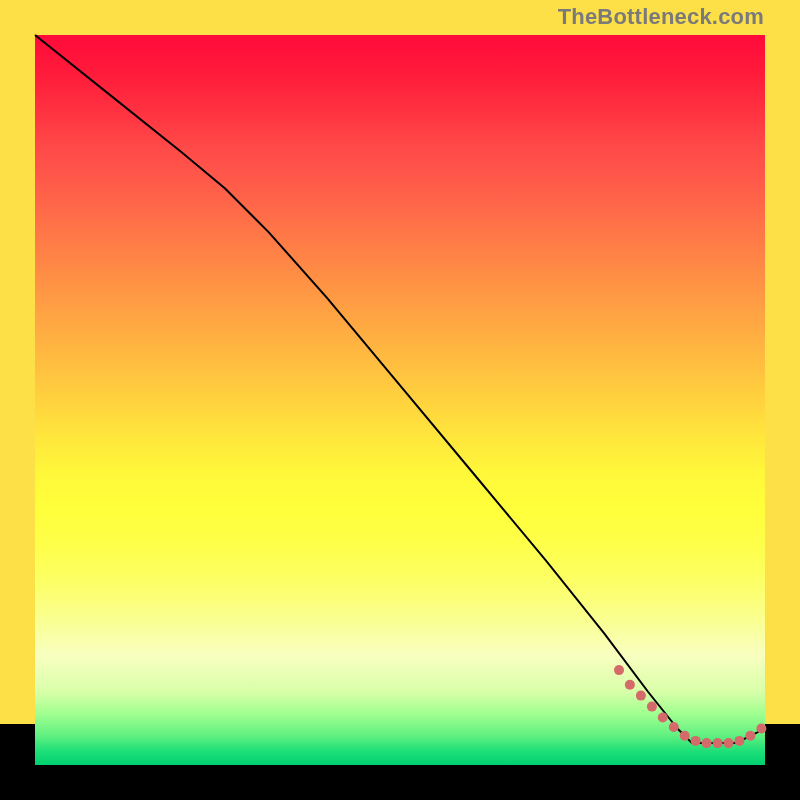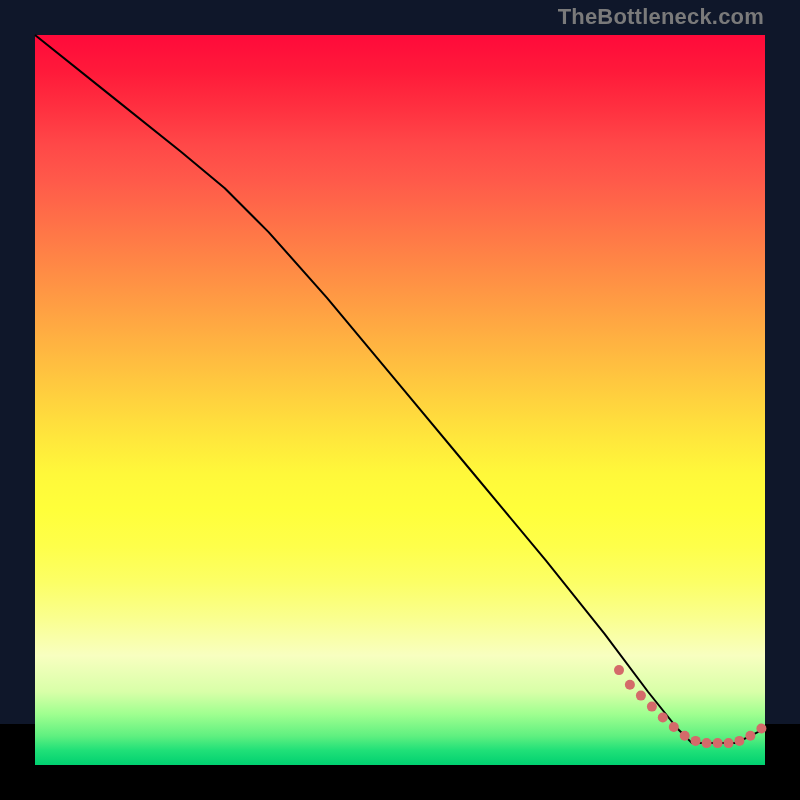--- a/index.html
+++ b/index.html
@@ -1,21 +1,21 @@
 <!DOCTYPE html>
 <html><head>
 <meta charset="utf-8">
 <style>
   * { margin: 0; padding: 0; box-sizing: border-box; }
   html, body { width: 800px; height: 800px; background: #000; overflow: hidden; }
   .stage {
     position: relative;
     width: 800px;
     height: 724px;
-    background: #0f172a;
+    background: #fde047;
   }
   .plot-area {
     position: absolute;
     left: 35px;
     top: 35px;
     width: 730px;
     height: 730px;
     background: linear-gradient(to bottom,
       #ff0a3a 0%,
       #ff1a3a 5%,

